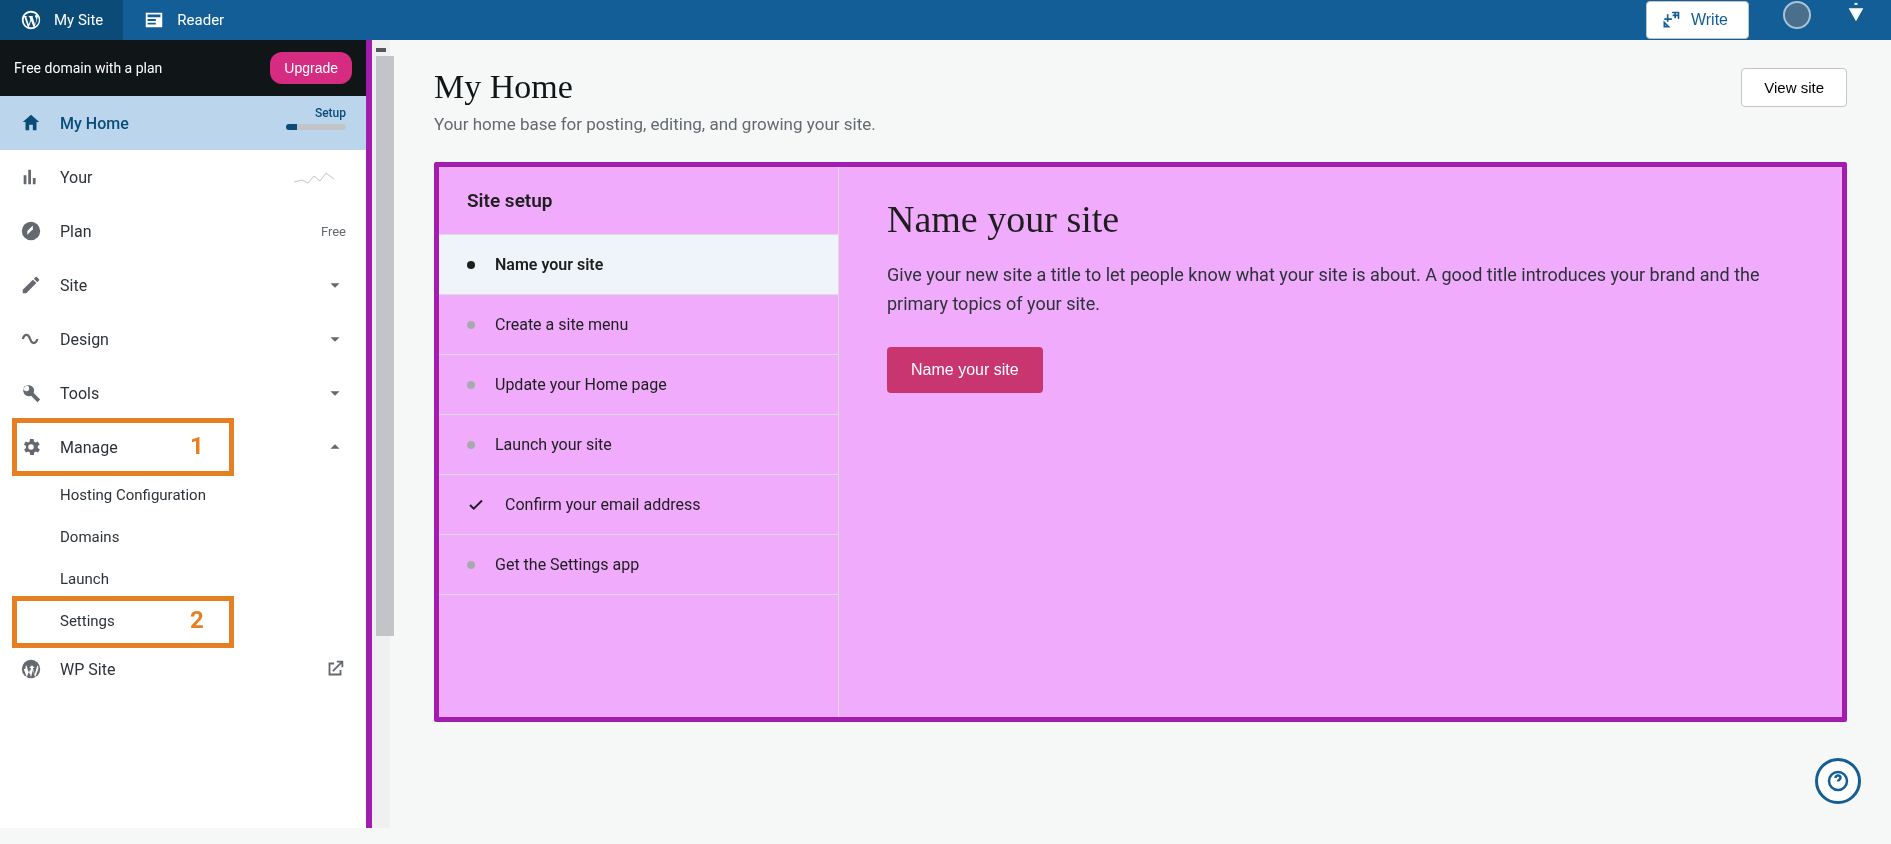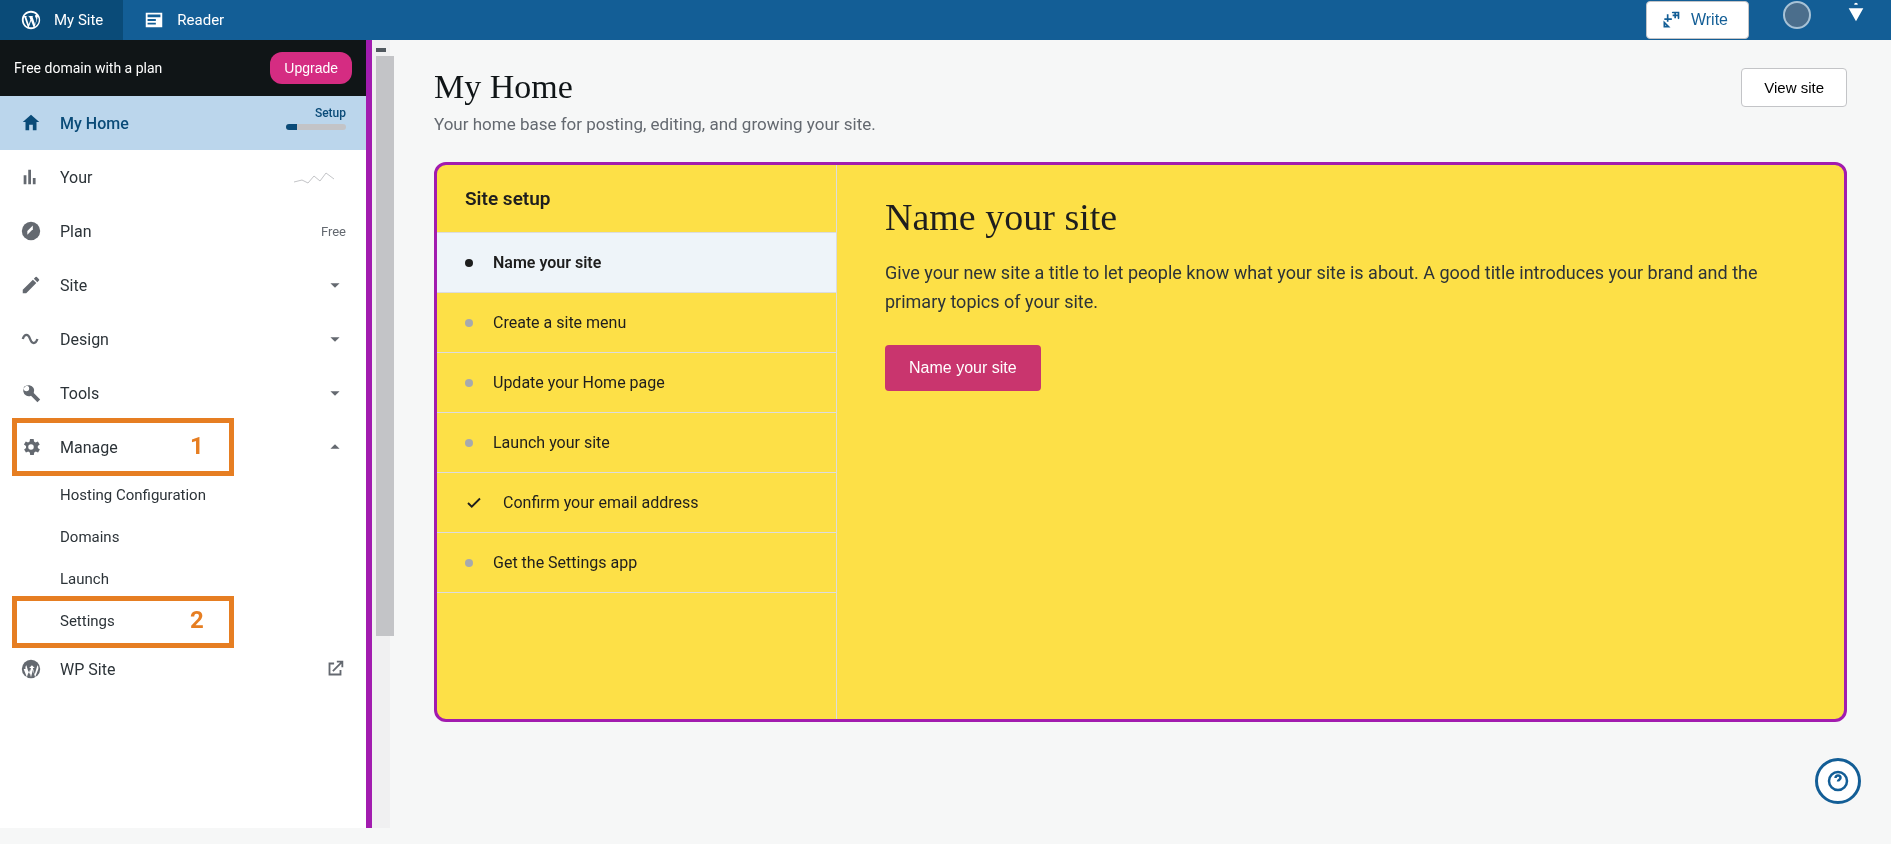--- a/index.html
+++ b/index.html
@@ -37,21 +37,21 @@
 .sub-item { padding: 12px 20px 12px 60px; font-size: 15px; color: #2c3338; cursor: pointer; }
 .highlight-box { border: 5px solid #e67e22; position: absolute; pointer-events: none; }
 .highlight-label { position: absolute; font-size: 24px; font-weight: 700; color: #e67e22; }
 .spark { position: absolute; right: 32px; top: 50%; transform: translateY(-50%); }
 
 
 .page-header { display: flex; justify-content: space-between; align-items: flex-start; margin-bottom: 28px; }
 .page-title { font-family: Georgia, serif; font-size: 34px; font-weight: 400; color: #101517; margin-bottom: 8px; }
 .page-subtitle { font-size: 17px; color: #646970; }
 .view-site-btn { background: #fff; border: 1px solid #c3c4c7; border-radius: 4px; padding: 10px 22px; font-size: 15px; cursor: pointer; }
-.panel { background: #fde047; border: 3px solid #a21caf; border-radius: 12px; display: flex; min-height: 560px; }
+.panel { background: #f0abfc; border: 5px solid #a21caf; border-radius: 2px; display: flex; min-height: 560px; }
 .setup-col { width: 400px; border-right: 1px solid #dcdcde; }
 .setup-title { padding: 22px 28px; font-size: 19px; font-weight: 600; border-bottom: 1px solid #dcdcde; }
 .setup-item { display: flex; align-items: center; gap: 20px; padding: 20px 28px; border-bottom: 1px solid #dcdcde; font-size: 16px; cursor: pointer; }
 .setup-item.active { background: #eef4f9; font-weight: 600; }
 .dot { width: 8px; height: 8px; border-radius: 50%; background: #a7aaad; flex-shrink: 0; }
 .setup-item.active .dot { background: #1e1e1e; }
 .check-icon { width: 18px; height: 18px; }
 .detail-col { flex: 1; padding: 30px 48px; }
 .time-row { display: flex; align-items: center; gap: 10px; color: #646970; font-size: 16px; margin-bottom: 24px; }
 .detail-title { font-family: Georgia, serif; font-size: 38px; font-weight: 400; margin-bottom: 20px; }

